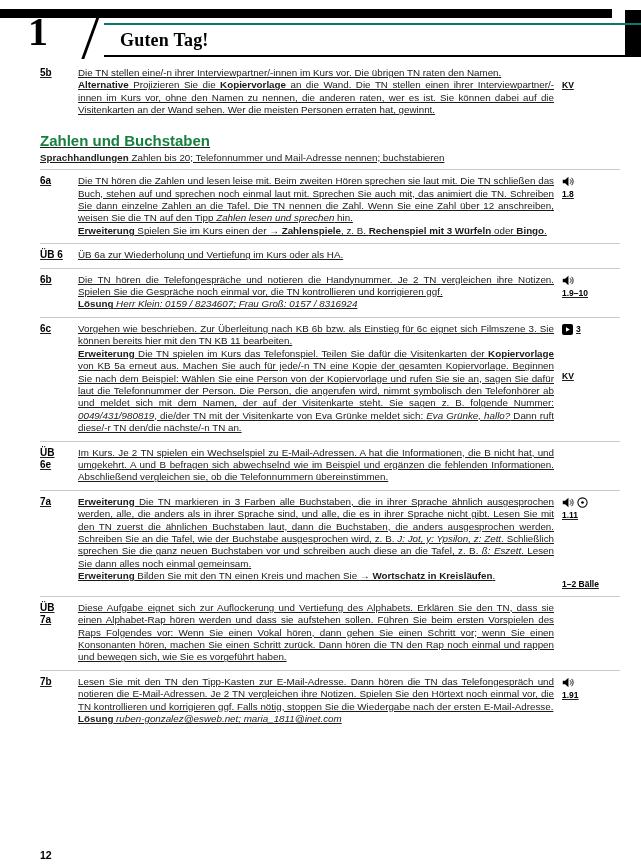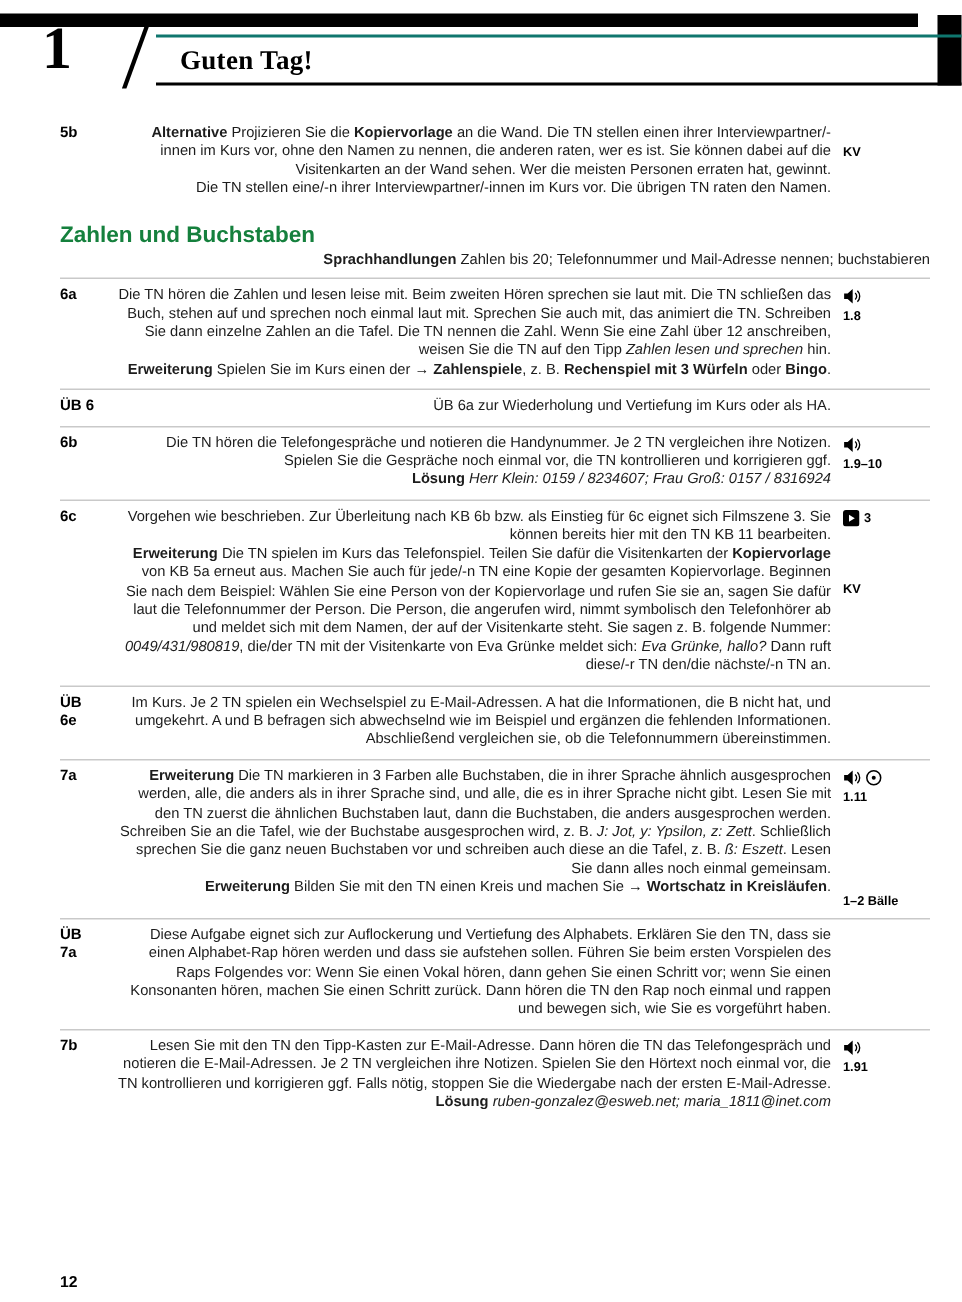--- a/index.html
+++ b/index.html
@@ -19,31 +19,31 @@
     border-left:3px solid #000; transform:skewX(-20deg);
   }
   .title-band{
     position:absolute; left:104px; right:0; top:23px; height:34px;
     border-top:2px solid #0f766e; border-bottom:2px solid #000;
     display:flex; align-items:center; padding-left:16px;
   }
   .chapter-title{
     font-family:"Liberation Serif", serif; font-weight:700; font-size:18px; color:#000; letter-spacing:.2px;
   }
-  .content{ position:absolute; left:40px; top:78px; width:580px; }
+  .content{ position:absolute; left:40px; top:62px; width:580px;text-decoration:underline; }
 
   .row{ display:grid; grid-template-columns:38px 1fr 66px; padding:5px 0 6px; }
   .row.ruled{ border-top:1px solid #c9c9c9; }
   .section-row{ display:block; padding:9px 0 5px; }
   .section-title{ font-size:15px; font-weight:700; color:#15803d; margin-bottom:3px; }
   .section-row .para{ font-size:9.8px; line-height:12.6px; }
 
   .idcell{ font-weight:700; font-size:10px; line-height:12.4px; color:#000; }
   .bodycell{ font-size:9.8px; line-height:12.4px; text-align:justify; }
-  .para{ margin:0;text-align:right; }
+  .para{ margin:0; }
   .bold{ font-weight:700; }
   .ital{ font-style:italic; }
 
   .margincell{ padding-left:8px; padding-top:1px; font-weight:700; font-size:8.5px; line-height:11px; color:#000; }
   .mentry{ display:flex; align-items:center; gap:3px; margin-top:2px; }
   .mentry:first-child{ margin-top:0; }
   .micon svg{ display:block; }
   .mtext{ white-space:nowrap; }
 
   .page-number{ position:absolute; left:40px; top:826px; font-weight:700; font-size:10.5px; color:#000;margin-top:23px; }
@@ -59,22 +59,22 @@
   <div class="title-band">
     <h1 class="chapter-title">Guten Tag!</h1>
   </div>
 
   <main class="content">
       <div class="row">
         <div class="idcell">
           <div class="idline">5b</div>
         </div>
         <div class="bodycell">
+          <p class="para"><span>Die TN stellen eine/-n ihrer Interviewpartner/-innen im Kurs vor. Die übrigen TN raten den Namen.</span></p>
           <p class="para"><span class="bold">Alternative</span><span> Projizieren Sie die </span><span class="bold">Kopiervorlage</span><span> an die Wand. Die TN stellen einen ihrer Interviewpartner/-innen im Kurs vor, ohne den Namen zu nennen, die anderen raten, wer es ist. Sie können dabei auf die Visitenkarten an der Wand sehen. Wer die meisten Personen erraten hat, gewinnt.</span></p>
-          <p class="para"><span>Die TN stellen eine/-n ihrer Interviewpartner/-innen im Kurs vor. Die übrigen TN raten den Namen.</span></p>
         </div>
         <div class="margincell">
           <div class="mentry" style="margin-top: 12px;">
             <span class="mtext">KV</span>
           </div>
         </div>
       </div>
       <section class="section-row">
         <h2 class="section-title">Zahlen und Buchstaben</h2>
         <p class="para"><span class="bold">Sprachhandlungen</span><span> Zahlen bis 20; Telefonnummer und Mail-Adresse nennen; buchstabieren</span></p>

